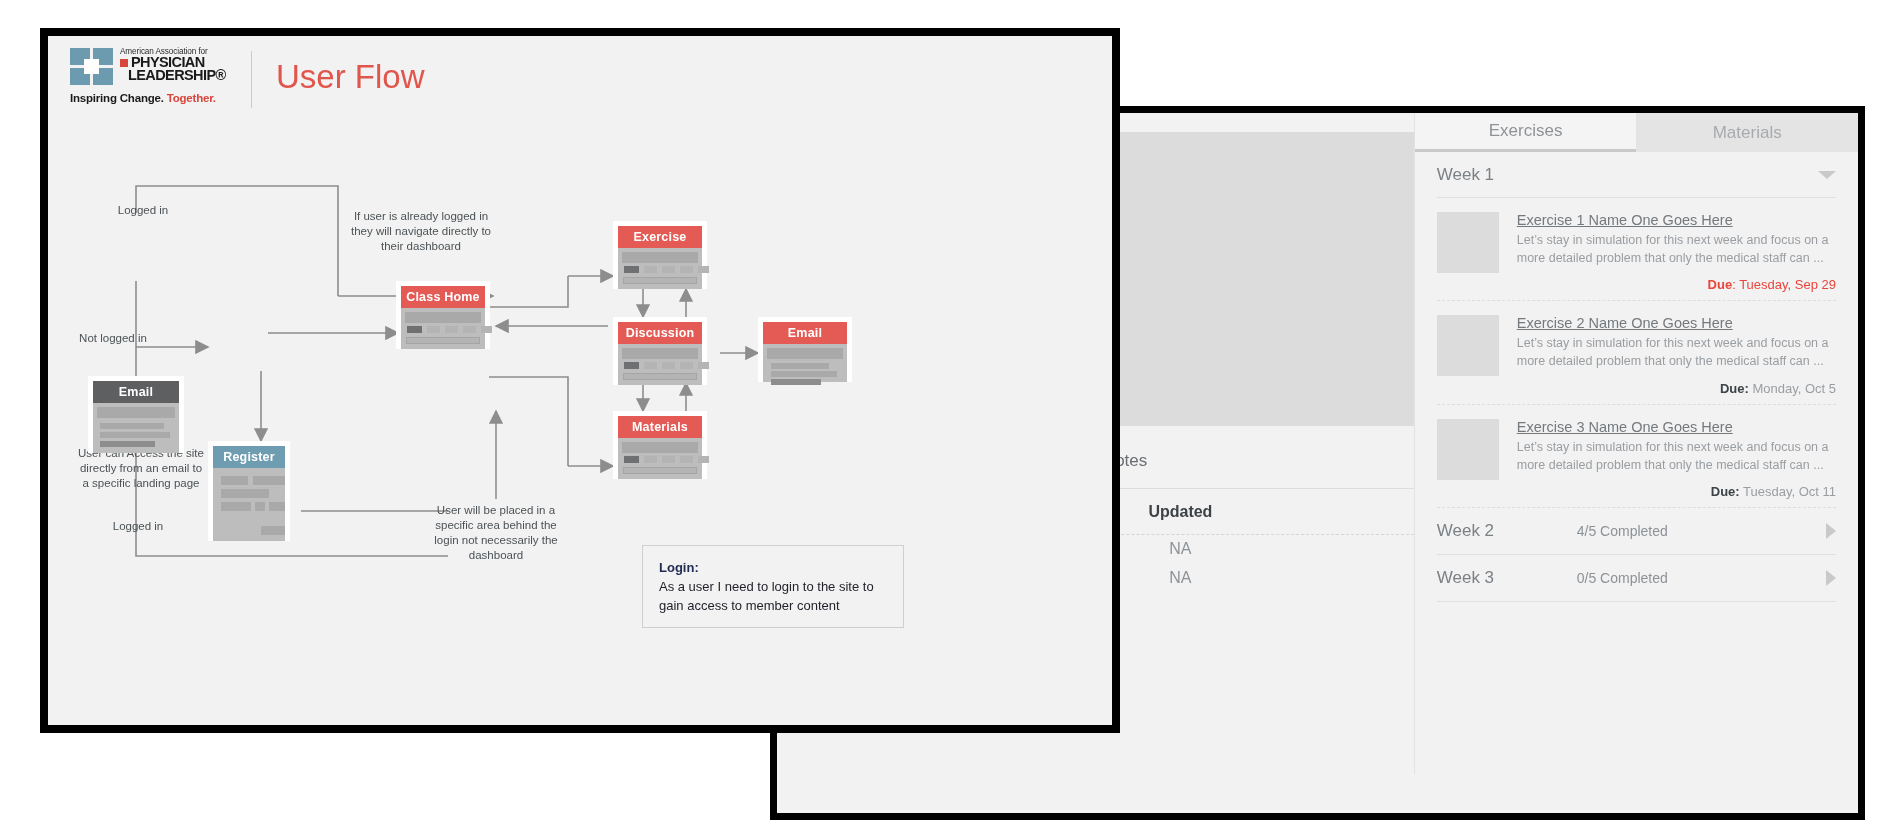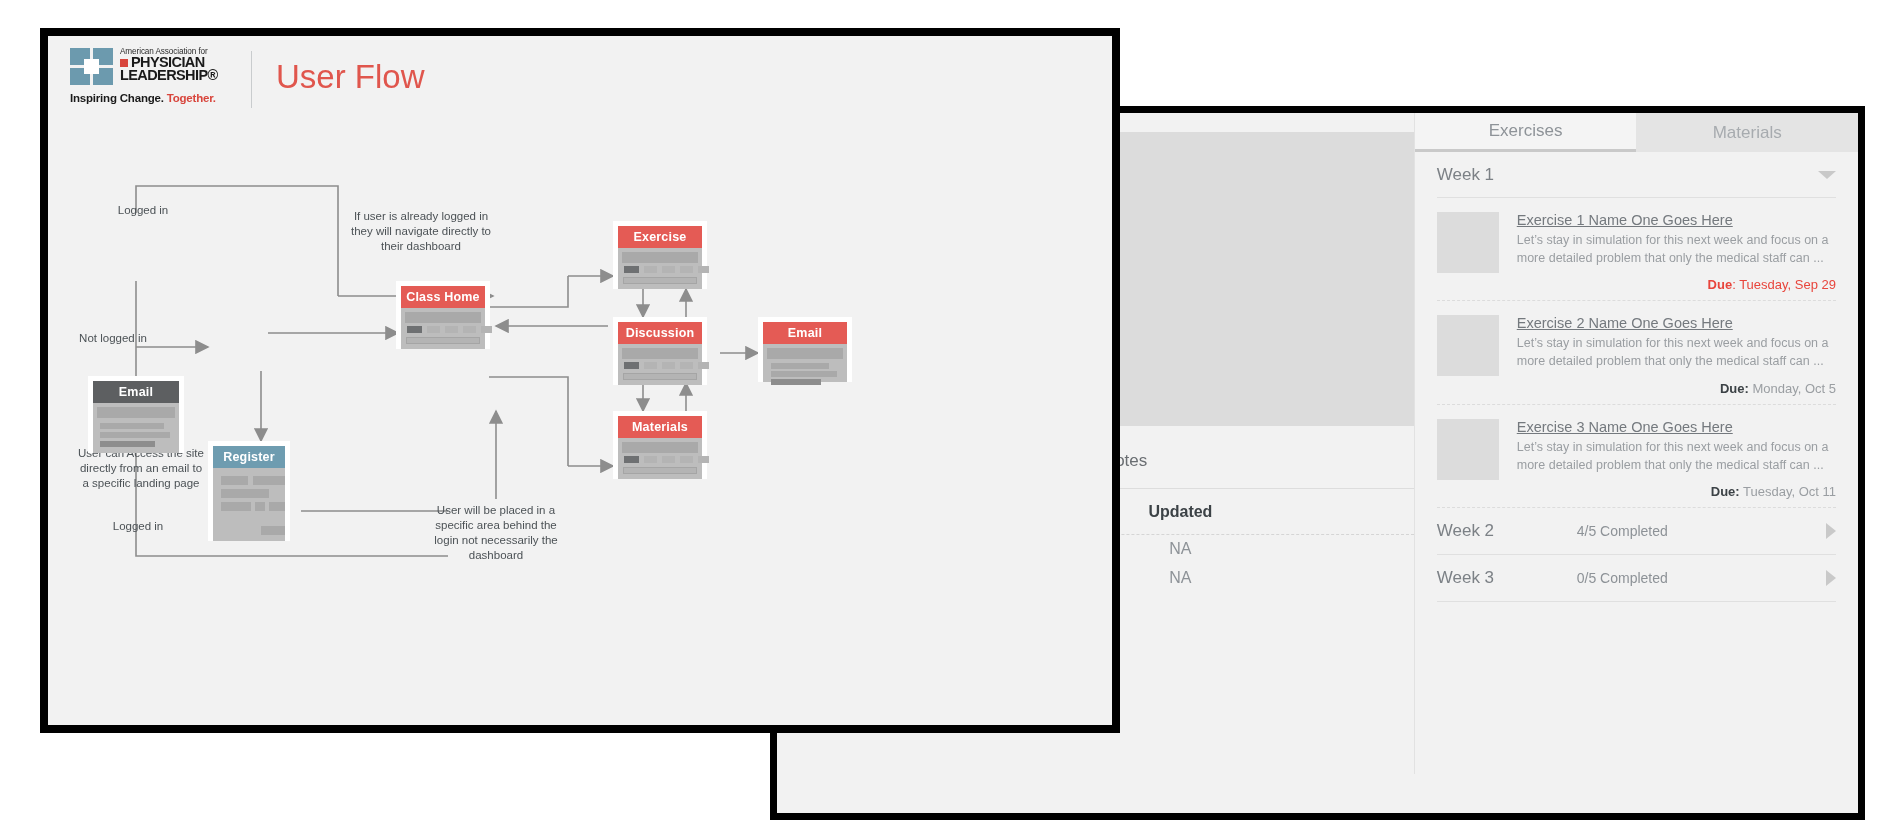--- a/index.html
+++ b/index.html
@@ -276,21 +276,21 @@
           <div class="logo-sq" style="left:23px;top:0;width:20px;height:17px;"></div>
           <div class="logo-sq" style="left:0;top:20px;width:20px;height:17px;"></div>
           <div class="logo-sq" style="left:23px;top:20px;width:20px;height:17px;"></div>
           <div class="logo-cross" style="left:14px;top:11px;width:15px;height:15px;"></div>
           <div class="logo-sq" style="left:17px;top:14px;width:9px;height:9px;background:#ffffff;"></div>
         </div>
         <div class="logo-txt1">American Association for</div>
         <div class="logo-redsq"></div>
         <div class="logo-txt2">
           <span style="display:block;padding-left:11px;">PHYSICIAN</span>
-          <span style="display:block;">LEADERSHIP®</span>
+          <span style="display:block;margin-left:8px;">LEADERSHIP®</span>
         </div>
         <div class="logo-tag"><span>Inspiring Change.</span><span class="red"> Together.</span></div>
       </div>
       <div class="hdr-divider"></div>
       <div class="flow-title">User Flow</div>
     </div>
 
     <div class="canvas">
 
       <svg class="wires">
@@ -429,17 +429,21 @@
       <div class="node red" style="left:710px;top:196px;width:94px;height:65px;">
         <div class="hd">Email</div>
         <div class="bd" style="height:38px;">
           <div class="chrome-top"></div>
           <div style="position:absolute;left:8px;top:19px;width:58px;height:6px;background:#a9a9a9;"></div>
           <div style="position:absolute;left:8px;top:27px;width:66px;height:6px;background:#a9a9a9;"></div>
           <div style="position:absolute;left:8px;top:35px;width:50px;height:6px;background:#8d8d8d;"></div>
         </div>
       </div>
 
+      <div class="note-box" style="left:594px;top:424px;width:262px;">
+        <b>Login:</b>
+        <div>As a user I need to login to the site to gain access to member content</div>
+      </div>
 
     </div>
   </div>
 
 </div>
 
 </body></html>

